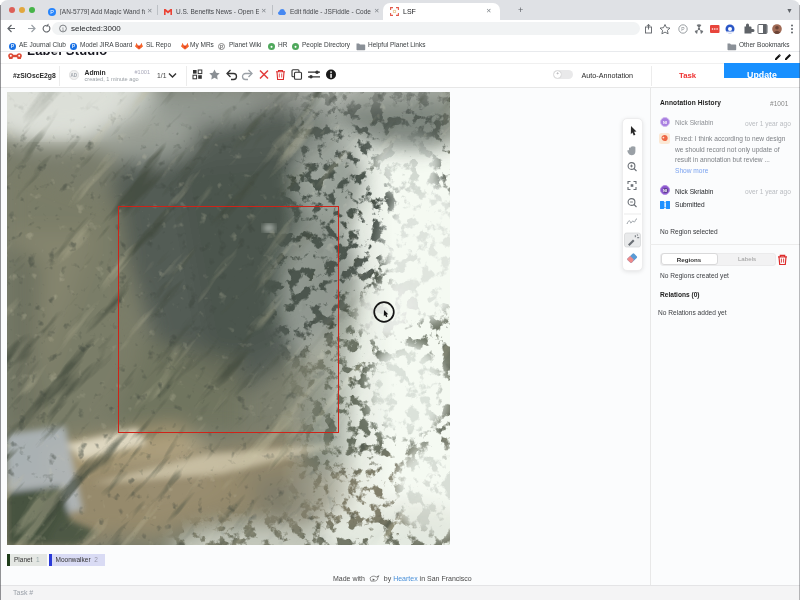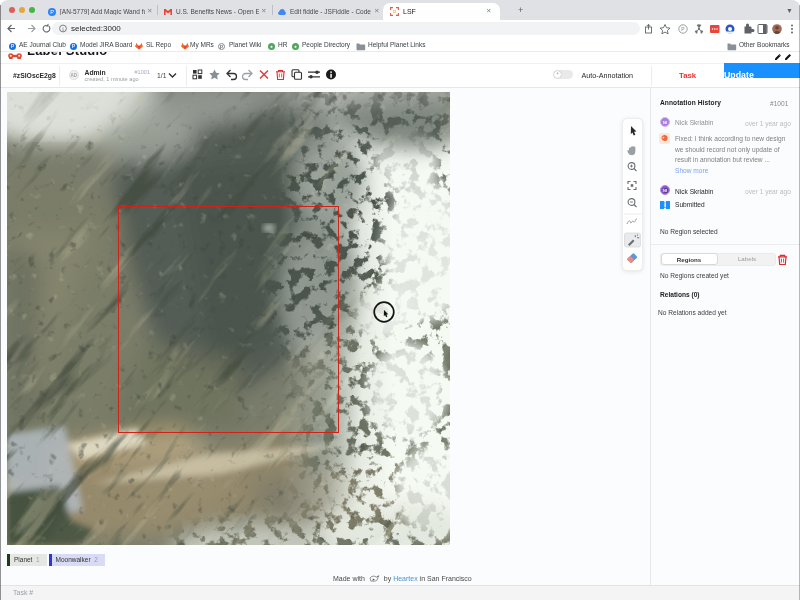--- a/index.html
+++ b/index.html
@@ -23,21 +23,21 @@
 
 #lsheader { position:absolute; left:0; top:52px; width:800px; height:10px; background:#fff; overflow:hidden; }
 #lslogotxt { position:absolute; left:27px; top:-9px; font-size:13px; font-weight:bold; color:#16161f; letter-spacing:0.2px; }
 
 
 #toprow { position:absolute; left:0; top:63px; width:800px; height:25px; background:#fff; border-top:1px solid #f0f0f0; border-bottom:1px solid #e7e7e7; }
 .vdiv { position:absolute; top:66px; width:1px; height:20px; background:#ececec; }
 #adcirc { position:absolute; left:69px; top:70px; width:9.5px; height:9.5px; background:#f0f0f0; border:0.5px solid #e0e0e0; border-radius:50%; color:#a0a6ad; font-size:4.5px; text-align:center; line-height:9.5px; font-weight:bold; }
 #toggle { position:absolute; left:553px; top:69.5px; width:20px; height:9px; background:#e9e9ea; border-radius:5px; }
 #toggleknob { position:absolute; left:554px; top:70.5px; width:7px; height:7px; background:#fff; border-radius:50%; box-shadow:0 0 1px rgba(0,0,0,.4); }
-#updatebtn { position:absolute; left:724px; top:63px; width:76px; height:15px; background:#1890ff; color:#fff; font-size:8.8px; font-weight:bold; text-align:left; line-height:25px; }
+#updatebtn { position:absolute; left:724px; top:63px; width:76px; height:15px; background:#1890ff; color:#fff; font-size:8.8px; font-weight:bold; text-align:center; line-height:25px; }
 
 
 #content { position:absolute; left:0; top:88px; width:800px; height:497px; background:#fbfcfd; }
 #satwrap { position:absolute; left:7px; top:92px; width:443px; height:453px; overflow:hidden; }
 #redrect { position:absolute; left:117.5px; top:206px; width:221.5px; height:226.5px; border:1.3px solid #cf2318; }
 #sidebar { position:absolute; left:650px; top:88px; width:150px; height:497px; background:#fbfcfd; border-left:1px solid #e8e8e8; }
 #toolcol { position:absolute; left:622px; top:118px; width:21px; height:153px; background:#fff; border:1px solid #ededee; border-radius:5px; box-shadow:0 1px 4px rgba(0,0,0,.10); }
 
 
 .sbh { position:absolute; font-weight:bold; color:#1c1c1c; }

